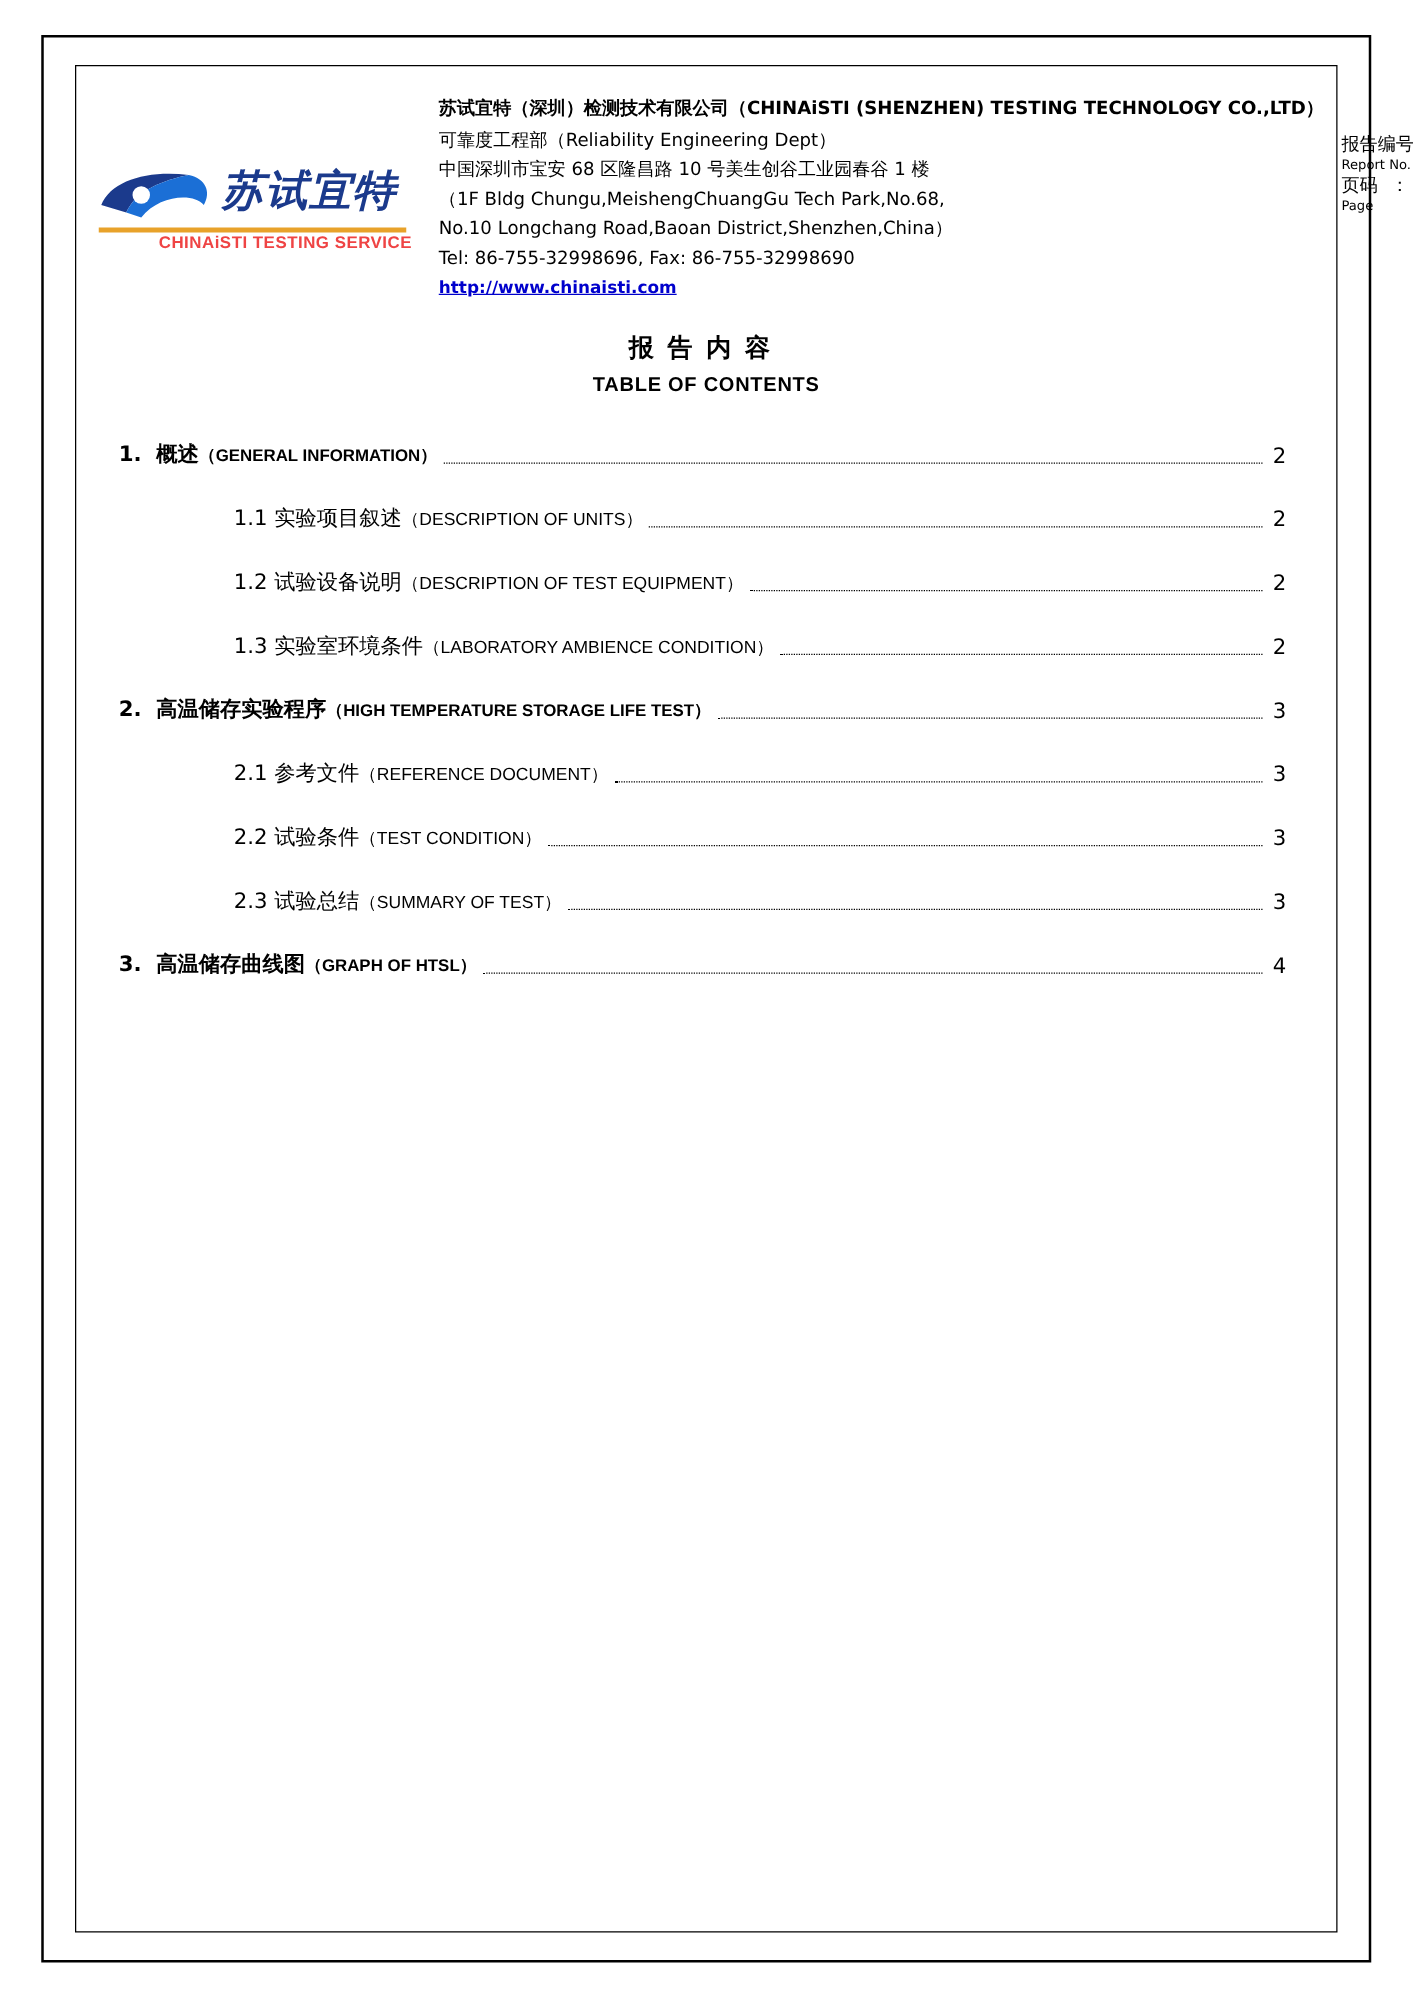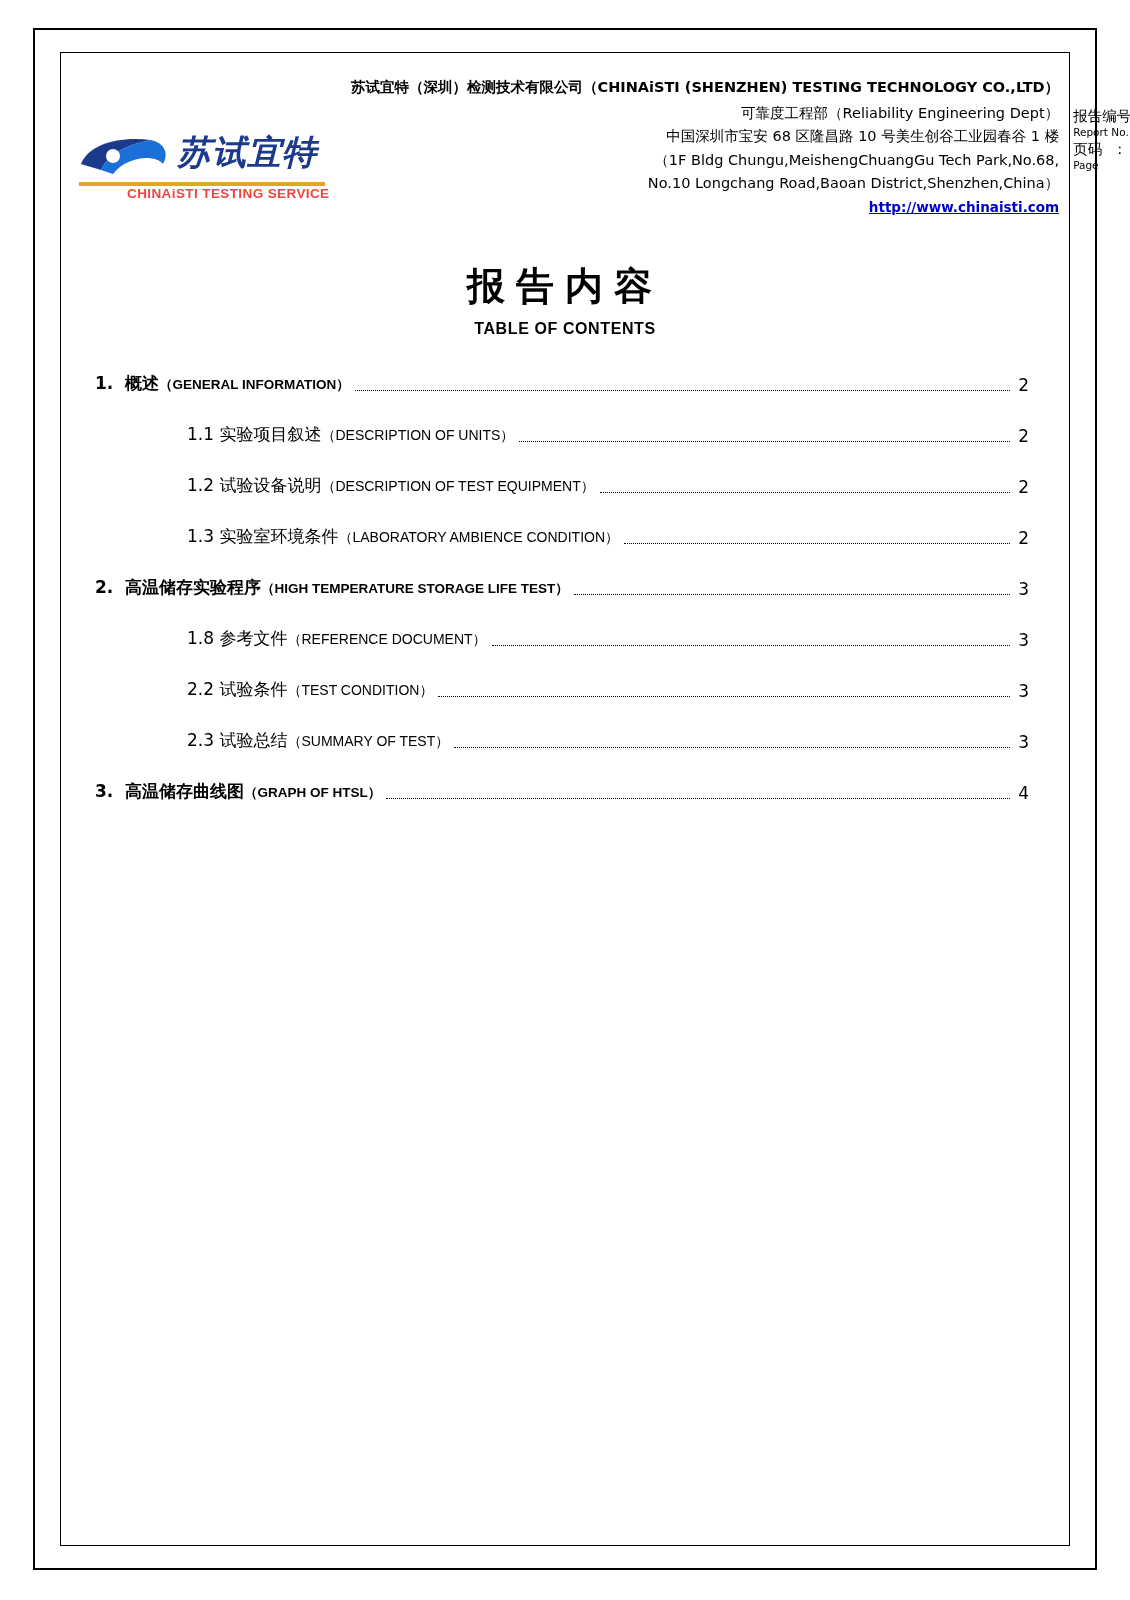--- a/index.html
+++ b/index.html
@@ -71,21 +71,20 @@
     font-family: "Liberation Sans", sans-serif;
     font-weight: bold;
     font-size: 13.5px;
     color: #ef4444;
     letter-spacing: 0.4px;
     white-space: nowrap;
   }
   .head-text {
     flex: 1 1 auto;
     padding-top: 2px;
-    text-align: right;
   }
   .company-line {
     font-family: "DejaVu Sans", sans-serif;
     font-weight: bold;
     font-size: 14.5px;
     line-height: 1.5;
     white-space: nowrap;
   }
   .addr {
     font-family: "DejaVu Sans", sans-serif;
@@ -116,23 +115,23 @@
     line-height: 1.2;
     margin-bottom: 2px;
   }
   .rb-row2 { margin-top: 2px; }
   .rb-spaced span { display: inline-block; }
   
   .title-cn {
     text-align: center;
     font-family: "DejaVu Sans", sans-serif;
     font-weight: bold;
-    font-size: 38px;
+    font-size: 20px;
     letter-spacing: 11px;
-    margin-top: 42px;
+    margin-top: 22px;
   }
   .title-en {
     text-align: center;
     font-family: "Liberation Sans", sans-serif;
     font-weight: bold;
     font-size: 16px;
     letter-spacing: 0.6px;
     margin-top: 8px;
   }
   
@@ -208,20 +207,21 @@
         </div>
       </div>
 
       <div class="head-text">
         <div class="company-line">苏试宜特（深圳）检测技术有限公司（CHINAiSTI (SHENZHEN) TESTING TECHNOLOGY CO.,LTD）</div>
         <div class="addr">
           <div>可靠度工程部（Reliability Engineering Dept）</div>
           <div>中国深圳市宝安 68 区隆昌路 10 号美生创谷工业园春谷 1 楼</div>
           <div>（1F Bldg Chungu,MeishengChuangGu Tech Park,No.68,</div>
           <div>No.10 Longchang Road,Baoan District,Shenzhen,China）</div>
+          <div>Tel: 86-755-32998696, Fax: 86-755-32998690</div>
           <div><a class="url" href="#">http://www.chinaisti.com</a></div>
         </div>
       </div>
 
       <div class="report-box">
         <div class="rb-row">
           <span>报告编号：</span>
         </div>
         <div class="rb-sub">Report No.</div>
         <div class="rb-row rb-row2 rb-spaced">
@@ -278,21 +278,21 @@
       <div class="toc-row level0">
         <div class="toc-label">
           <span class="toc-num">2.</span><span>高温储存实验程序</span><span class="toc-en">（HIGH TEMPERATURE STORAGE LIFE TEST）</span>
         </div>
         <div class="dots"></div>
         <div class="toc-page">3</div>
       </div>
 
       <div class="toc-row level1">
         <div class="toc-label">
-          <span>1.8</span>
+          <span>2.1</span>
           <span>参考文件</span><span class="toc-en">（REFERENCE DOCUMENT）</span>
         </div>
         <div class="dots"></div>
         <div class="toc-page">3</div>
       </div>
 
       <div class="toc-row level1">
         <div class="toc-label">
           <span>2.2</span>
           <span>试验条件</span><span class="toc-en">（TEST CONDITION）</span>

